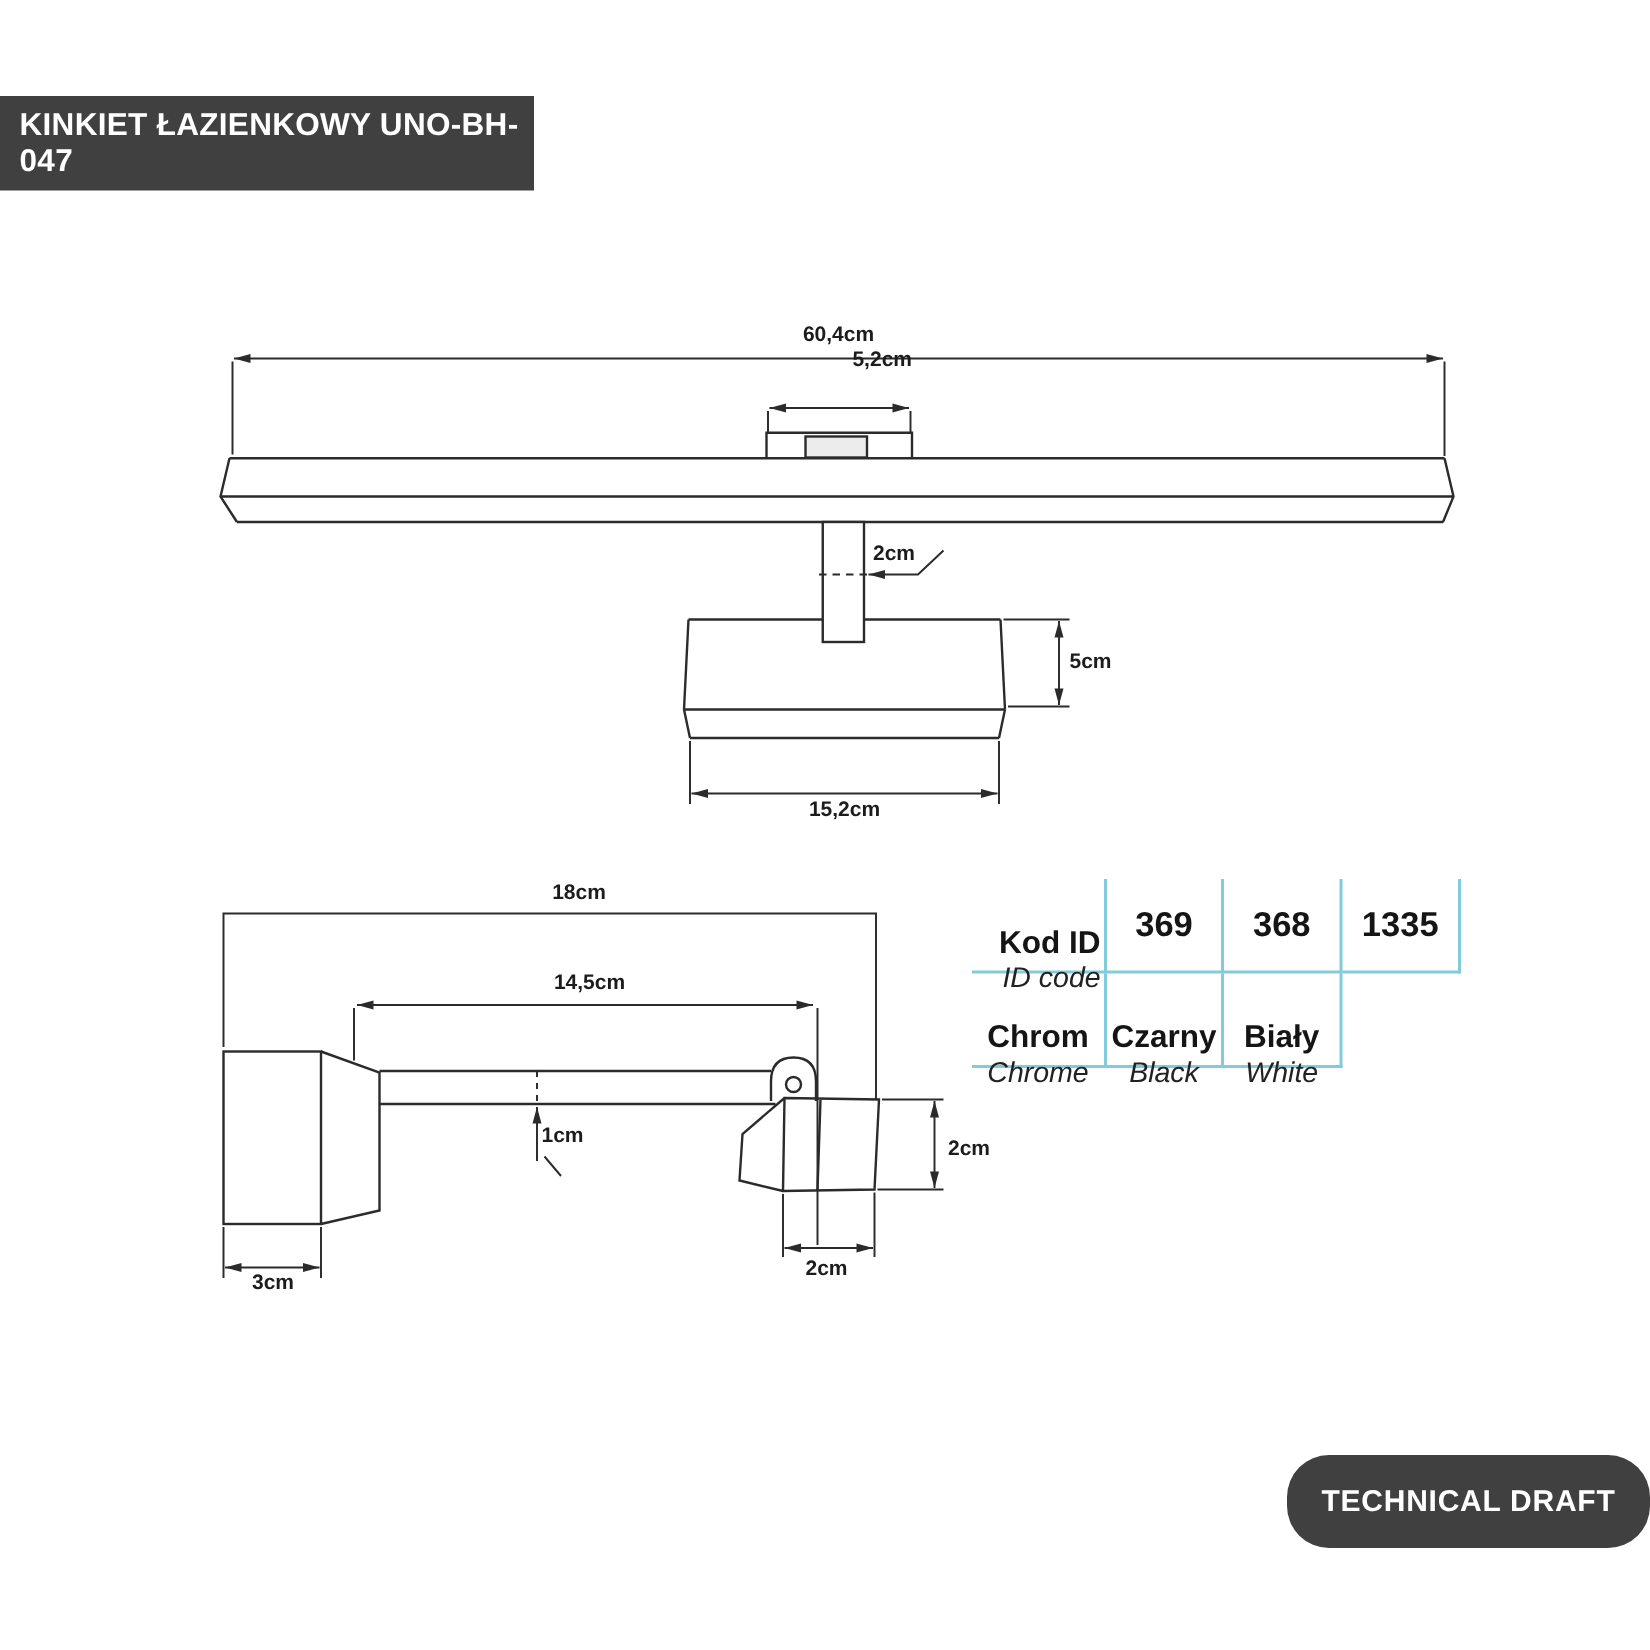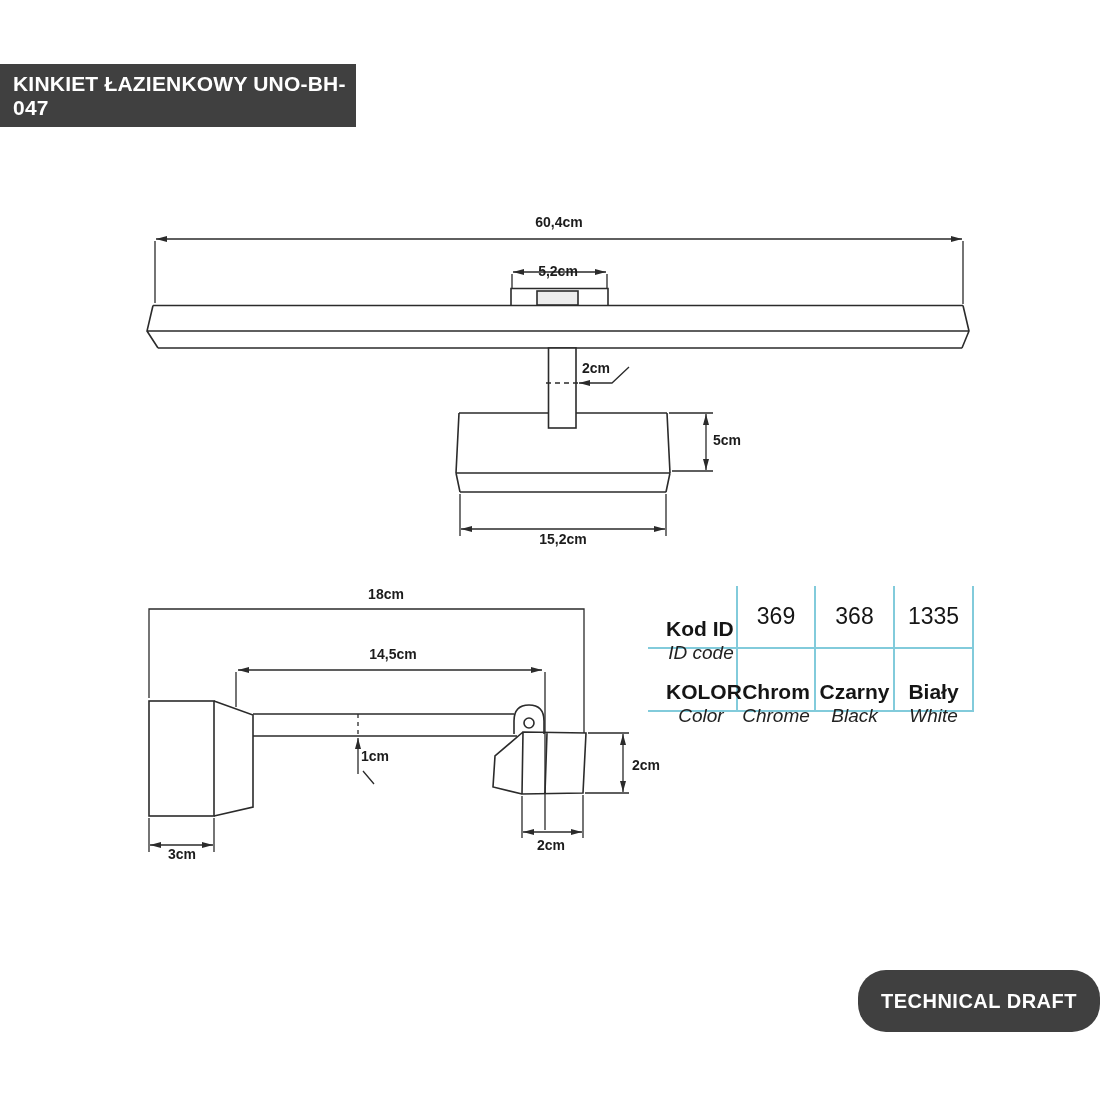--- a/index.html
+++ b/index.html
@@ -26,21 +26,21 @@
   }
   #spec-table .cell{
     border-right:2px solid #82cbdb;border-bottom:2px solid #82cbdb;
     box-sizing:border-box;display:flex;flex-direction:column;justify-content:center;
     color:#151515;
   }
   #spec-table .cell.label{padding-left:18px;}
   #spec-table .cell.val{align-items:center;text-align:center;}
   .pl{font-weight:bold;font-size:21px;line-height:25px;margin-top:47px;}
   .en{font-style:italic;font-size:19px;line-height:24px;color:#222;text-align:center;}
-  .num{font-weight:normal;font-size:23px;}
+  .num{font-weight:bold;font-size:23px;}
 </style>
 </head>
 <body>
 
 <svg class="draw" width="1100" height="1100" viewBox="0 0 1100 1100">
   <g stroke="#2b2b2b" fill="none" stroke-width="1.6">
 
     <path d="M153,305.5 H963 M147,331 H969 M158,348 H962 M153,305.5 L147,331 L158,348 M963,305.5 L969,331 L962,348"></path>
 
     <path d="M511,305.5 V288.5 H608 V305.5"></path>
@@ -117,21 +117,21 @@
 </svg>
 
 <div id="banner-top" class="banner">
   <span>KINKIET ŁAZIENKOWY UNO-BH-047</span>
 </div>
 <div id="banner-bottom" class="banner">
   <span>TECHNICAL DRAFT</span>
 </div>
 
 <div class="dim c" style="left:509px;top:214px;width:100px;">60,4cm</div>
-<div class="dim c" style="left:508px;top:263px;width:100px;">5,2cm</div>
+<div class="dim c" style="left:508px;top:231px;width:100px;text-align:right;">5,2cm</div>
 <div class="dim" style="left:582px;top:360px;">2cm</div>
 <div class="dim" style="left:713px;top:432px;">5cm</div>
 <div class="dim c" style="left:513px;top:531px;width:100px;">15,2cm</div>
 
 <div class="dim c" style="left:336px;top:586px;width:100px;">18cm</div>
 <div class="dim c" style="left:343px;top:646px;width:100px;">14,5cm</div>
 <div class="dim" style="left:361px;top:748px;">1cm</div>
 <div class="dim c" style="left:142px;top:846px;width:80px;">3cm</div>
 <div class="dim" style="left:632px;top:757px;">2cm</div>
 <div class="dim c" style="left:511px;top:837px;width:80px;">2cm</div>
@@ -143,24 +143,20 @@
   </div>
   <div class="cell val">
     <span class="num">369</span>
   </div>
   <div class="cell val">
     <span class="num">368</span>
   </div>
   <div class="cell val">
     <span class="num">1335</span>
   </div>
-  <div class="cell label">
-    <span class="pl">KOLOR</span>
-    <span class="en">Color</span>
-  </div>
   <div class="cell val">
     <span class="pl">Chrom</span>
     <span class="en">Chrome</span>
   </div>
   <div class="cell val">
     <span class="pl">Czarny</span>
     <span class="en">Black</span>
   </div>
   <div class="cell val">
     <span class="pl">Biały</span>

